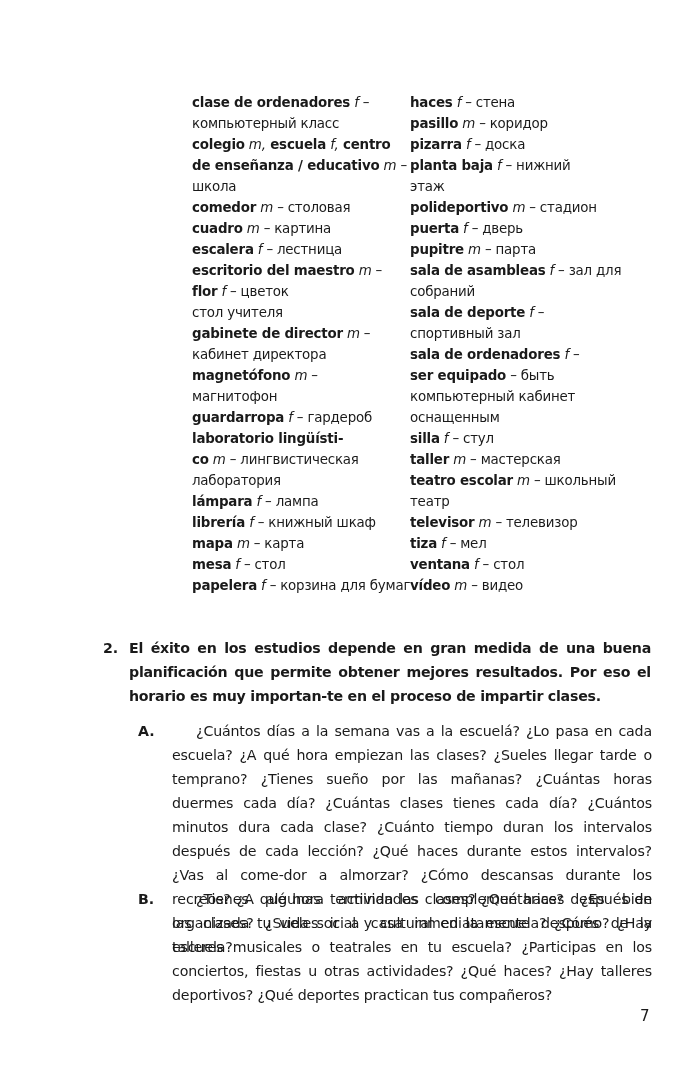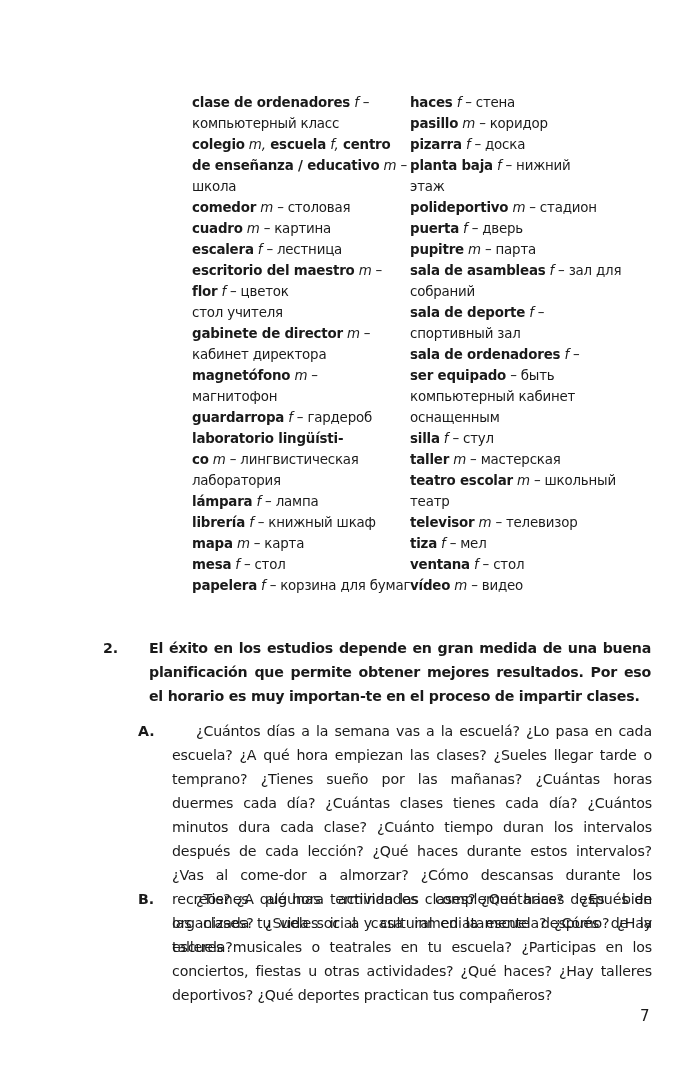--- a/index.html
+++ b/index.html
@@ -8,21 +8,21 @@
     font-family: "DejaVu Sans", "Liberation Sans", sans-serif; color: #1a1a1a;
   }
   .vocab-col { position: absolute; top: 92px; font-size: 13.4px; line-height: 21px; letter-spacing: -0.2px; margin-left: 32px; }
   .vocab-col.left { left: 160px; width: 215px; }
   .vocab-col.right { left: 378px; width: 215px; }
   .vocab-line { white-space: nowrap; height: 21px; }
   .term { font-weight: bold; }
   .gender { font-style: italic; }
   .exercise { position: absolute; left: 103px; top: 636px; width: 548px; }
   .ex-num { position: absolute; left: 0; top: 0; font-weight: bold; font-size: 14.2px; line-height: 24px; }
-  .ex-title { margin-left: 46px; font-weight: bold; font-size: 14.2px; line-height: 24px; text-align: justify; letter-spacing: -0.25px; }
+  .ex-title { margin-left: 26px; font-weight: bold; font-size: 14.2px; line-height: 24px; text-align: justify; letter-spacing: -0.25px; }
   .sub { position: absolute; left: 138px; width: 514px; font-size: 14.2px; line-height: 24px; }
   .sub-letter { position: absolute; left: 0; top: 0; font-weight: bold; }
   .sub-text { margin-left: 34px; text-indent: 24px; text-align: justify; letter-spacing: -0.15px; }
   .sub-text { text-indent: 0; }
   .sub.a { top: 719px; }
   .sub.b { top: 887px; }
   .page-number { position: absolute; left: 640px; top: 1007px; font-size: 15px; }
 </style>
 </head>
 <body>

